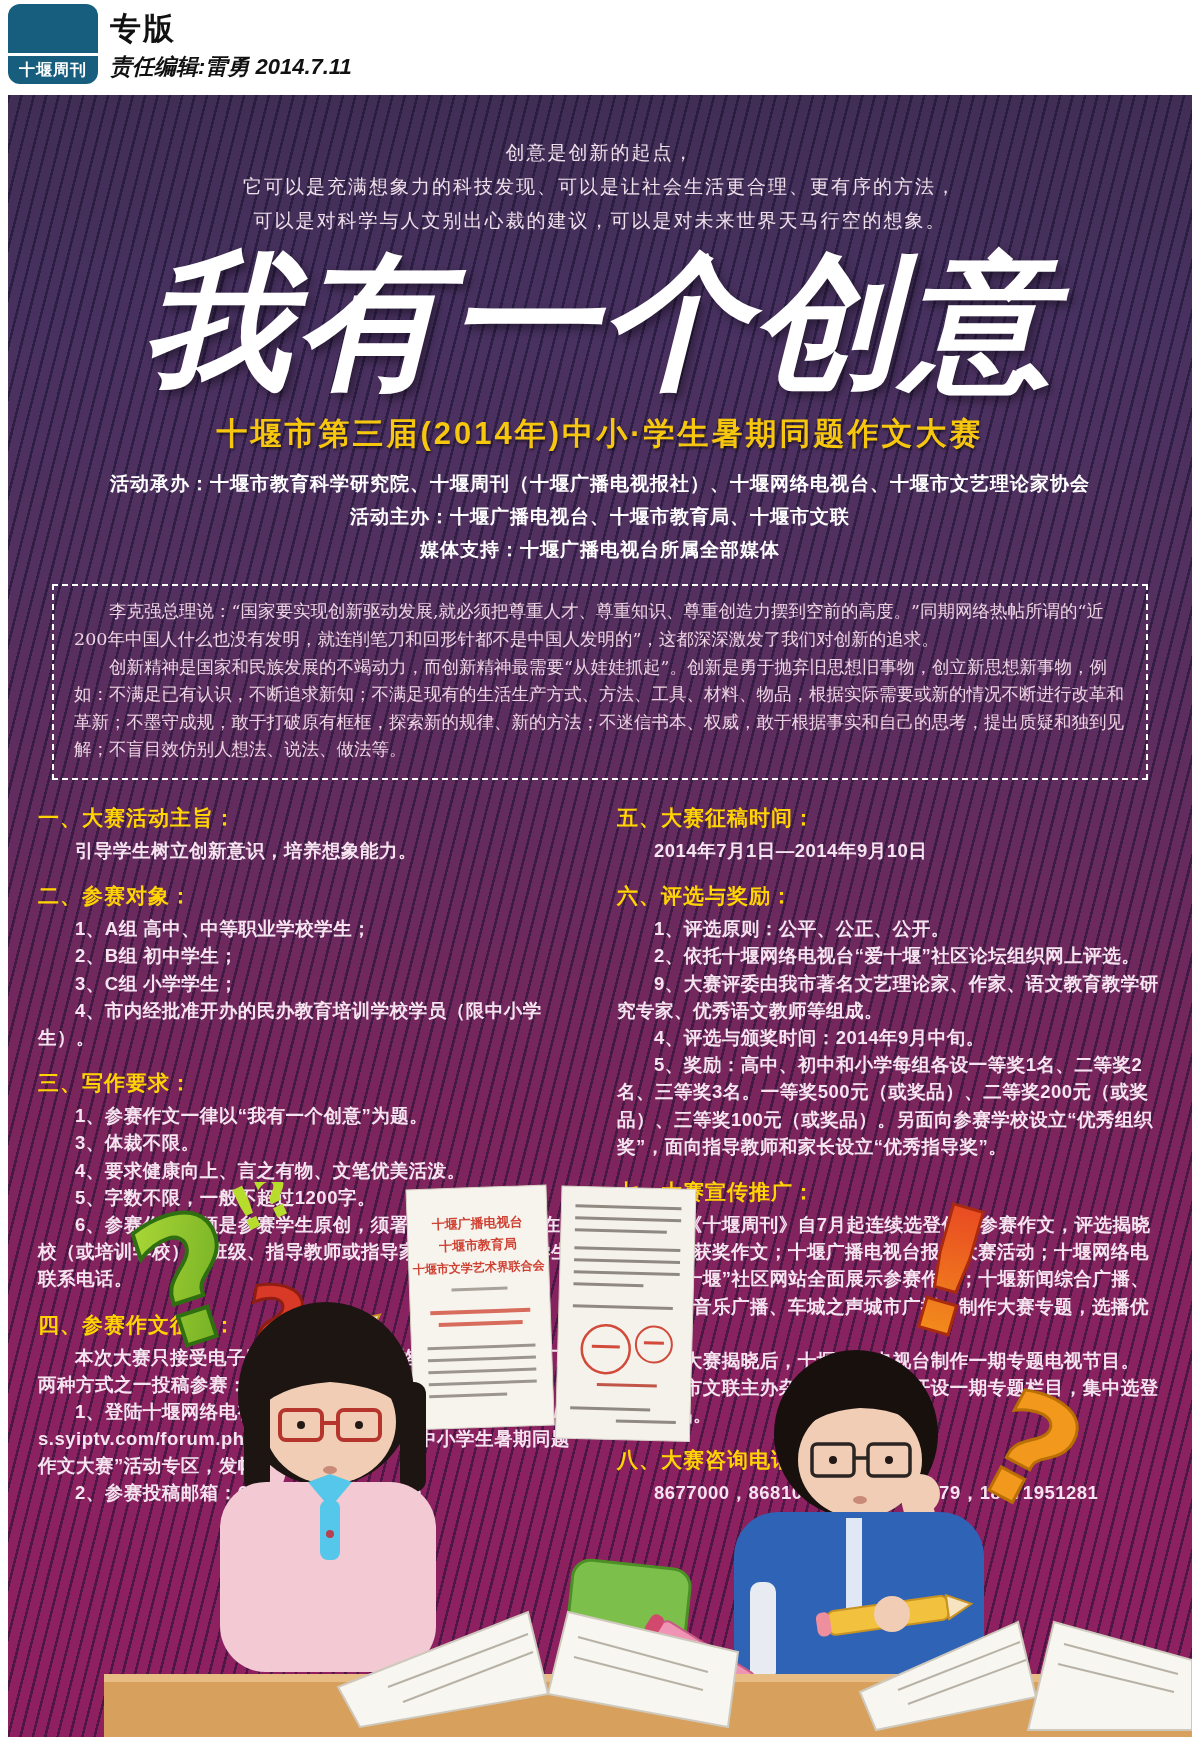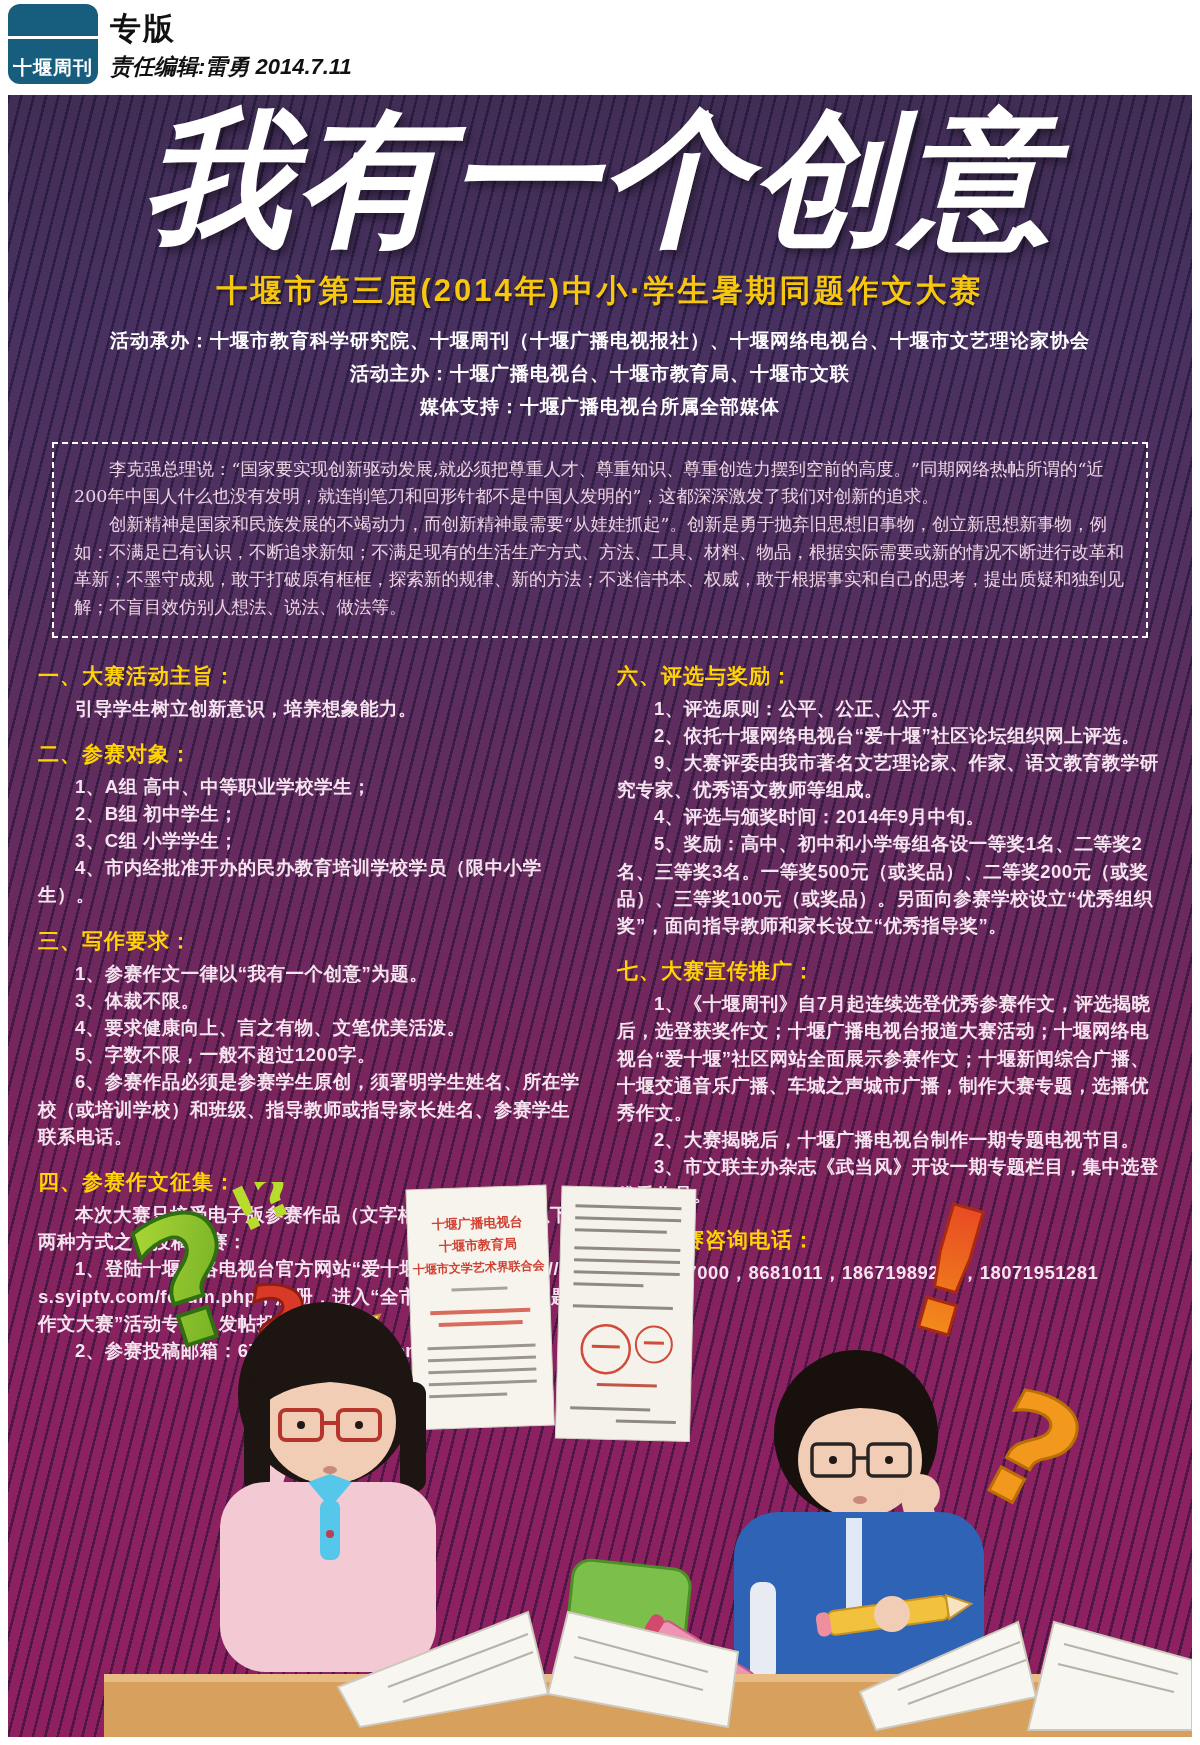--- a/index.html
+++ b/index.html
@@ -3,22 +3,22 @@
 <meta charset="utf-8">
 <style>
   html,body{margin:0;padding:0;}
   body{
     width:1200px;height:1745px;position:relative;background:#ffffff;
     font-family:"Liberation Sans","DejaVu Sans",sans-serif;overflow:hidden;
   }
   
   .masthead{position:absolute;left:0;top:0;width:1200px;height:95px;background:#fff;}
   .logo-box{position:absolute;left:8px;top:4px;width:90px;height:80px;background:#175e7e;border-radius:12px;}
-  .logo-name{position:absolute;left:0;right:0;bottom:3px;border-top:3px solid #fff;padding-top:16px;
-    text-align:center;color:#fff;font-weight:bold;font-size:19px;font-family:"DejaVu Serif",serif;letter-spacing:1px;}
+  .logo-name{position:absolute;left:0;right:0;bottom:3px;border-top:3px solid #fff;padding-top:4px;
+    text-align:center;color:#fff;font-weight:bold;font-size:16px;font-family:"DejaVu Serif",serif;letter-spacing:1px;}
   .mast-title{position:absolute;left:110px;top:8px;font-size:31px;font-weight:bold;color:#111;
     font-family:"DejaVu Serif",serif;letter-spacing:2px;}
   .mast-editor{position:absolute;left:110px;top:52px;font-size:22px;font-weight:bold;font-style:italic;color:#111;}
   
   .poster{
     position:absolute;left:8px;top:95px;width:1184px;height:1642px;overflow:hidden;
     background:
       repeating-linear-gradient(104deg, rgba(16,12,42,.5) 0 2.5px, rgba(0,0,0,0) 2.5px 12px),
       linear-gradient(180deg,#412e55 0%,#483160 14%,#53305f 30%,#662b5e 46%,#7b255c 62%,#8a2260 78%,#8f2060 100%);
   }
@@ -49,20 +49,25 @@
 <div class="masthead">
   <div class="logo-box">
     <div class="logo-name">十堰周刊</div>
   </div>
   <div class="mast-title">专版</div>
   <div class="mast-editor">责任编辑:雷勇  2014.7.11</div>
 </div>
 
 <div class="poster">
 
+  <div class="intro">
+    <div>创意是创新的起点，</div>
+    <div>它可以是充满想象力的科技发现、可以是让社会生活更合理、更有序的方法，</div>
+    <div>可以是对科学与人文别出心裁的建议，可以是对未来世界天马行空的想象。</div>
+  </div>
 
   <div class="main-title">我有一个创意</div>
   <div class="subtitle">十堰市第三届(2014年)中小·学生暑期同题作文大赛</div>
 
   <div class="organizers">
     <div class="org-line">活动承办：十堰市教育科学研究院、十堰周刊（十堰广播电视报社）、十堰网络电视台、十堰市文艺理论家协会</div>
     <div class="org-line">活动主办：十堰广播电视台、十堰市教育局、十堰市文联</div>
     <div class="org-line">媒体支持：十堰广播电视台所属全部媒体</div>
   </div>
 
@@ -95,20 +100,24 @@
       </div>
       <div class="section">
         <div class="sec-h">四、参赛作文征集：</div>
         <p>本次大赛只接受电子版参赛作品（文字格式）。可采用以下两种方式之一投稿参赛：</p>
         <p>1、登陆十堰网络电视台官方网站“爱十堰”社区论坛http://bbs.syiptv.com/forum.php，注册，进入“全市中小学生暑期同题作文大赛”活动专区，发帖投稿；</p>
         <p>2、参赛投稿邮箱：676260698@qq.com</p>
       </div>
     </div>
 
     <div class="col">
+      <div class="section">
+        <div class="sec-h">五、大赛征稿时间：</div>
+        <p>2014年7月1日—2014年9月10日</p>
+      </div>
       <div class="section">
         <div class="sec-h">六、评选与奖励：</div>
         <p>1、评选原则：公平、公正、公开。</p>
         <p>2、依托十堰网络电视台“爱十堰”社区论坛组织网上评选。</p>
         <p>9、大赛评委由我市著名文艺理论家、作家、语文教育教学研究专家、优秀语文教师等组成。</p>
         <p>4、评选与颁奖时间：2014年9月中旬。</p>
         <p>5、奖励：高中、初中和小学每组各设一等奖1名、二等奖2名、三等奖3名。一等奖500元（或奖品）、二等奖200元（或奖品）、三等奖100元（或奖品）。另面向参赛学校设立“优秀组织奖”，面向指导教师和家长设立“优秀指导奖”。</p>
       </div>
       <div class="section">
         <div class="sec-h">七、大赛宣传推广：</div>

